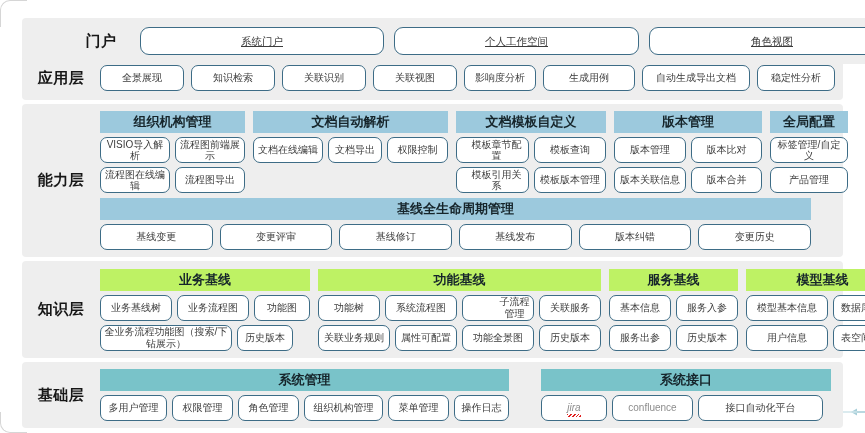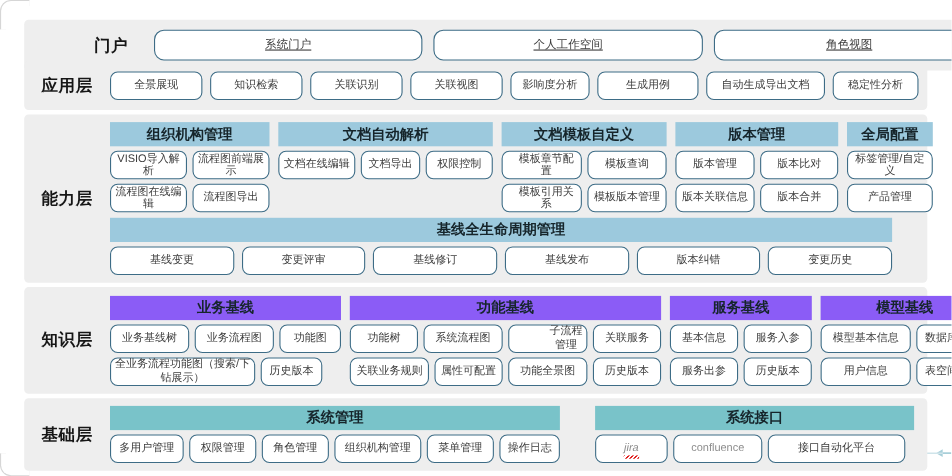--- a/index.html
+++ b/index.html
@@ -57,21 +57,21 @@
   .a7{flex:0 0 78px;}
 
   
   .cap-groups{display:flex;gap:8px;}
   .grp{display:flex;flex-direction:column;gap:4px;}
   .grp-head{
     height:22px;display:flex;align-items:center;justify-content:center;
     font-size:13px;font-weight:bold;color:#16252b;
     background:#9cc9dd;
   }
-  .grp-head.muted{background:#8b5cf6;}
+  .grp-head.muted{background:#bef264;}
   .grp-row{display:flex;gap:5px;}
   .grp-row .pill{height:26px;}
 
   .g-cap-1{flex:0 0 145px;}
   .g-cap-2{flex:0 0 195px;}
   .g-cap-3{flex:0 0 150px;}
   .g-cap-4{flex:0 0 148px;}
   .g-cap-5{flex:0 0 78px;}
 
   .c11{flex:0 0 70px;} .c12{flex:0 0 70px;}

